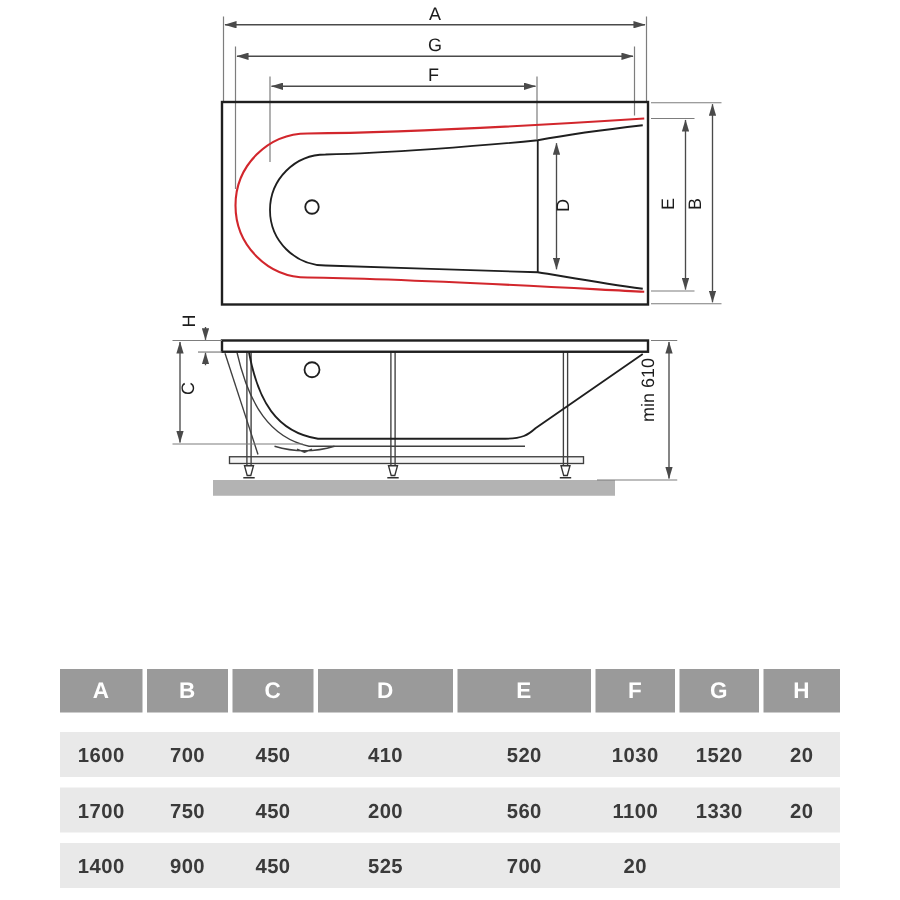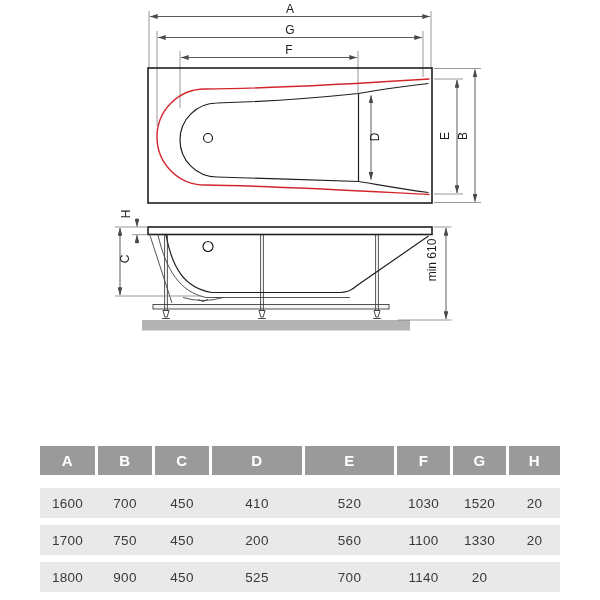--- a/index.html
+++ b/index.html
@@ -17,21 +17,21 @@
   .ext{stroke:#7d7d7d;fill:none;stroke-width:0.8;}
   .dimtxt{font-family:"Liberation Sans",sans-serif;font-size:12px;fill:#1c1c1c;}
   
   #dim-table{position:absolute;left:40px;top:446px;width:520px;}
   .trow{
     display:grid;
     grid-template-columns:55px 54px 54px 90px 89px 53px 53px 51px;
     column-gap:3px;
   }
   .trow.head{background:#fff;margin-bottom:13px;}
-  .trow.body{background:#e9e9e9;margin-bottom:7px;}
+  .trow.body{background:#e9e9e9;margin-bottom:7px;font-weight:bold;}
   .hcell{
     background:#9a9a9a;color:#fff;height:29px;
     display:flex;align-items:center;justify-content:center;
     font-size:15px;font-weight:bold;letter-spacing:.5px;
   }
   .bcell{
     height:30px;display:flex;align-items:center;justify-content:center;
     color:#3a3a3a;font-size:13.5px;letter-spacing:.3px;
   }
 </style>
@@ -152,23 +152,22 @@
       <div class="bcell">1700</div>
       <div class="bcell">750</div>
       <div class="bcell">450</div>
       <div class="bcell">200</div>
       <div class="bcell">560</div>
       <div class="bcell">1100</div>
       <div class="bcell">1330</div>
       <div class="bcell">20</div>
     </div>
     <div class="trow body">
-      <div class="bcell">1800</div>
+      <div class="bcell">1400</div>
       <div class="bcell">900</div>
       <div class="bcell">450</div>
       <div class="bcell">525</div>
       <div class="bcell">700</div>
-      <div class="bcell">1140</div>
       <div class="bcell">20</div>
     </div>
   </div>
 
 </div>
 
 </body></html>

